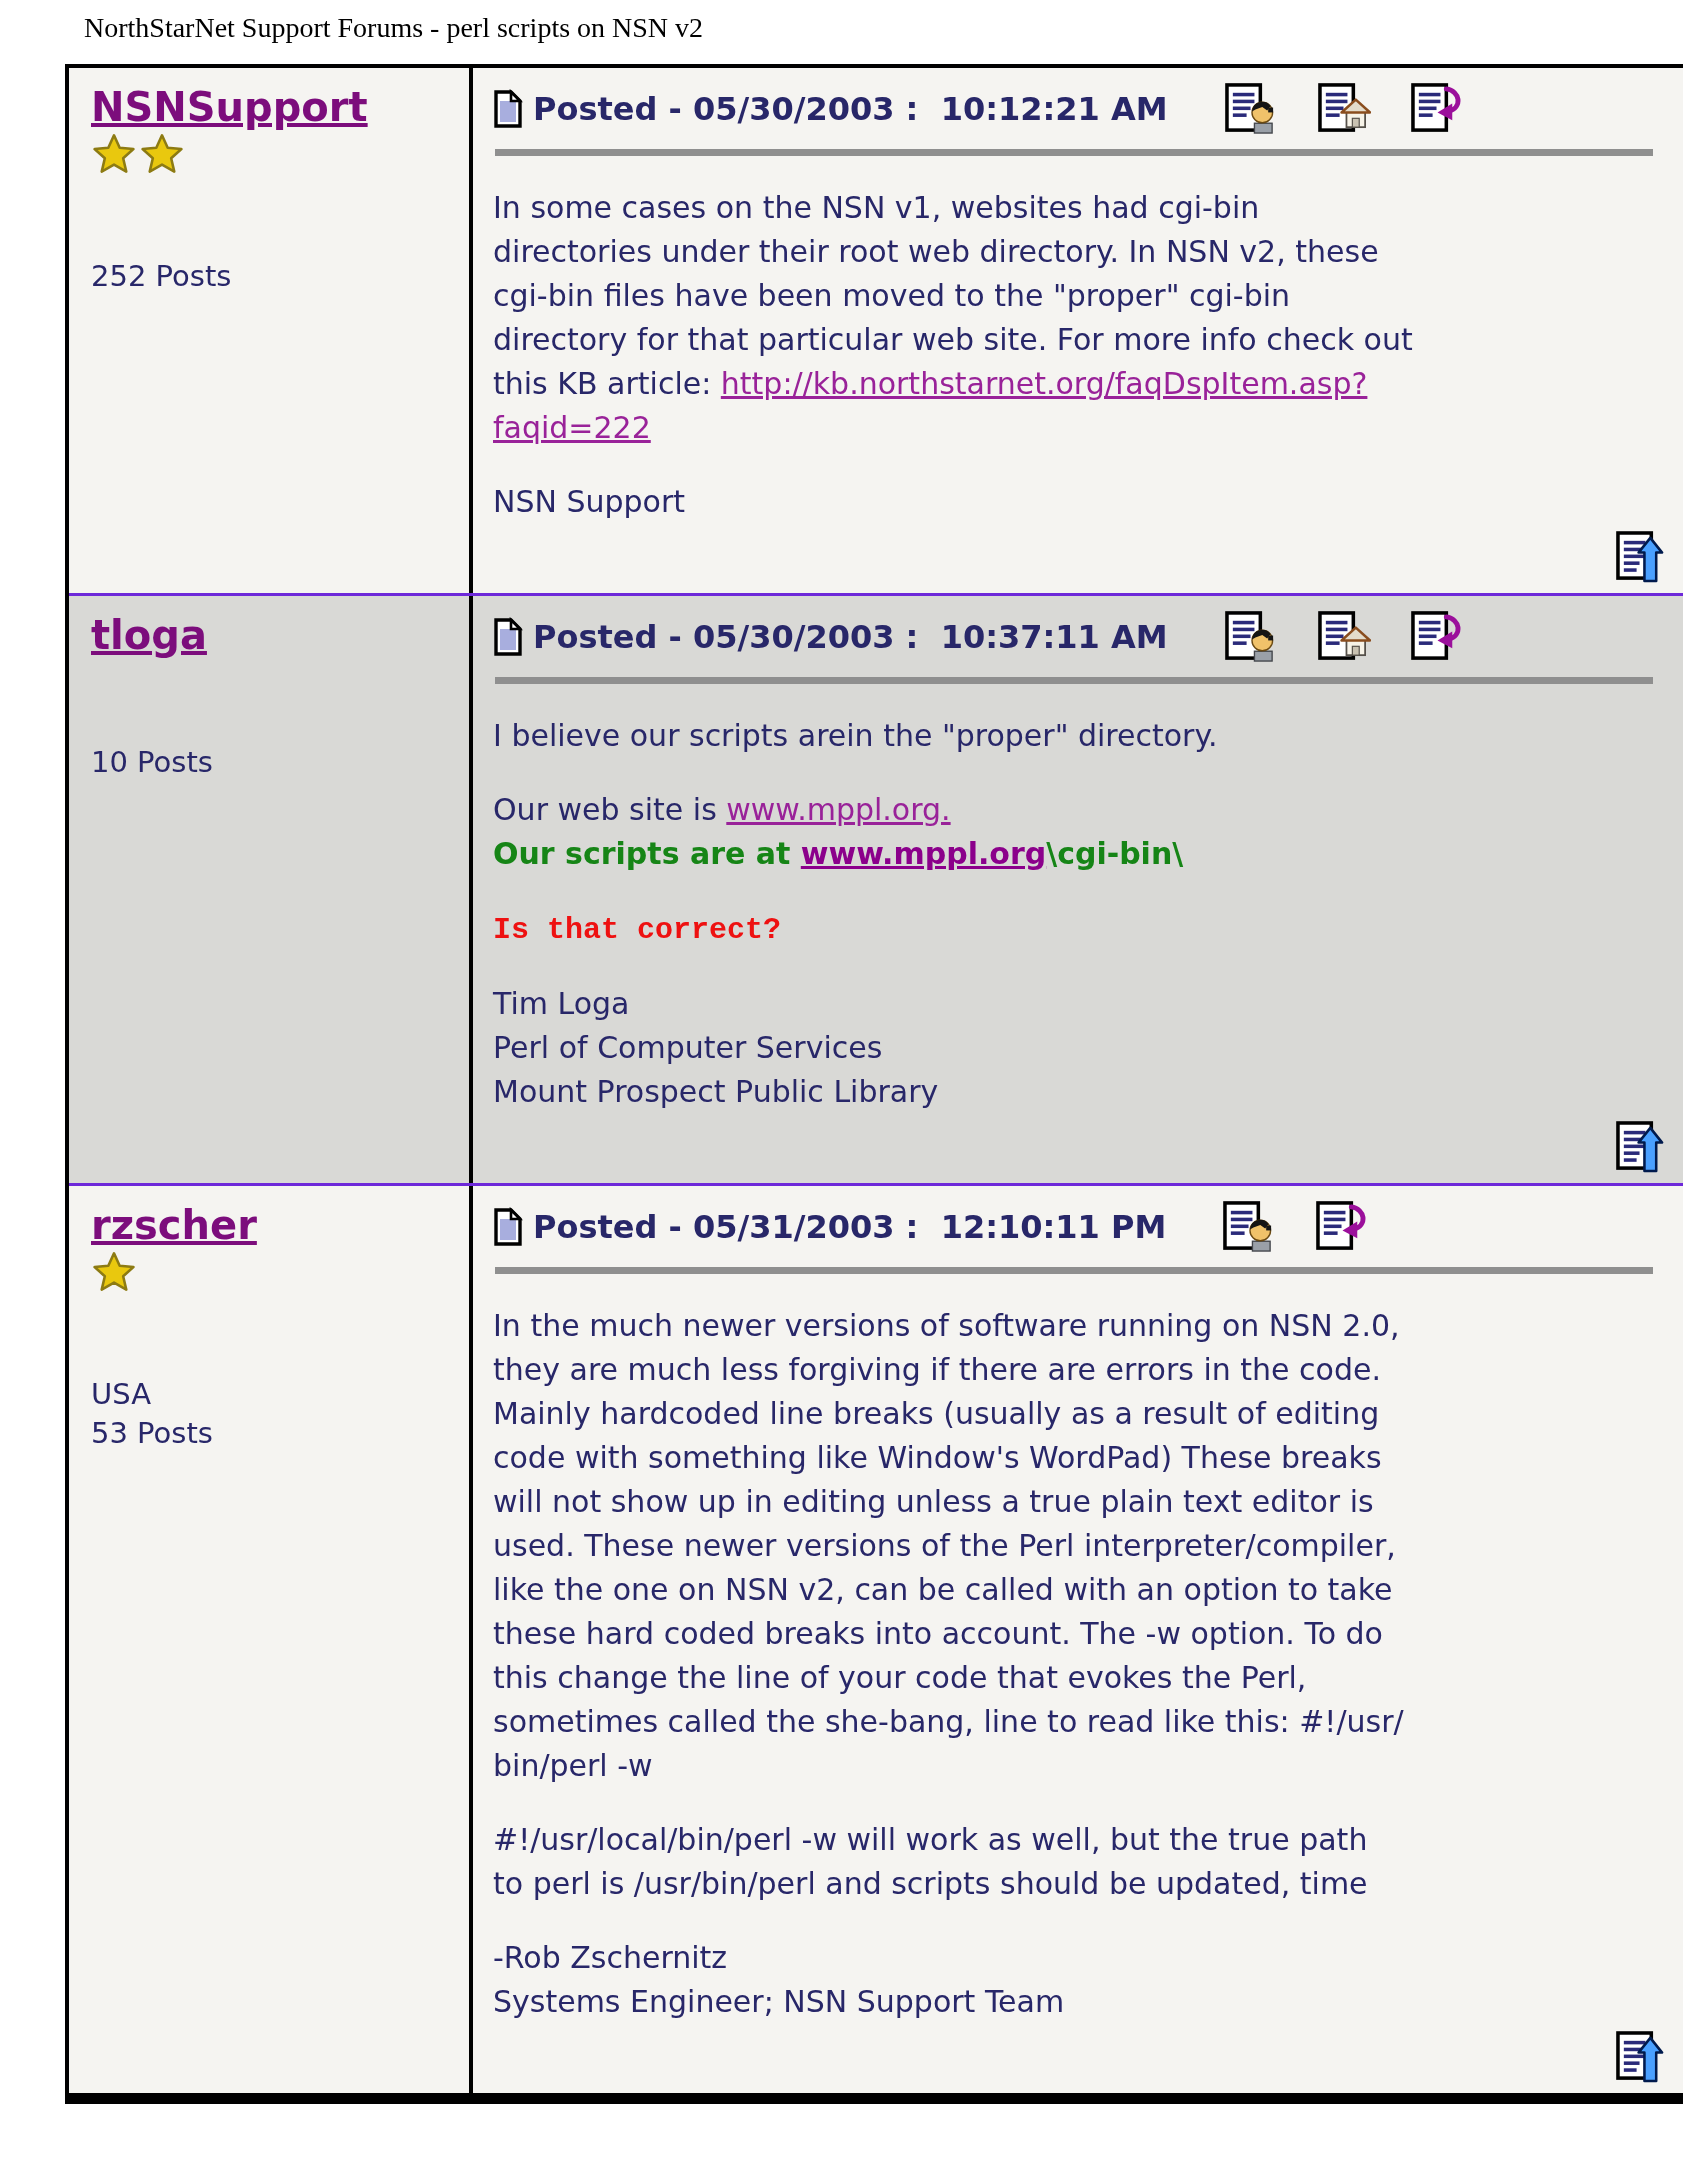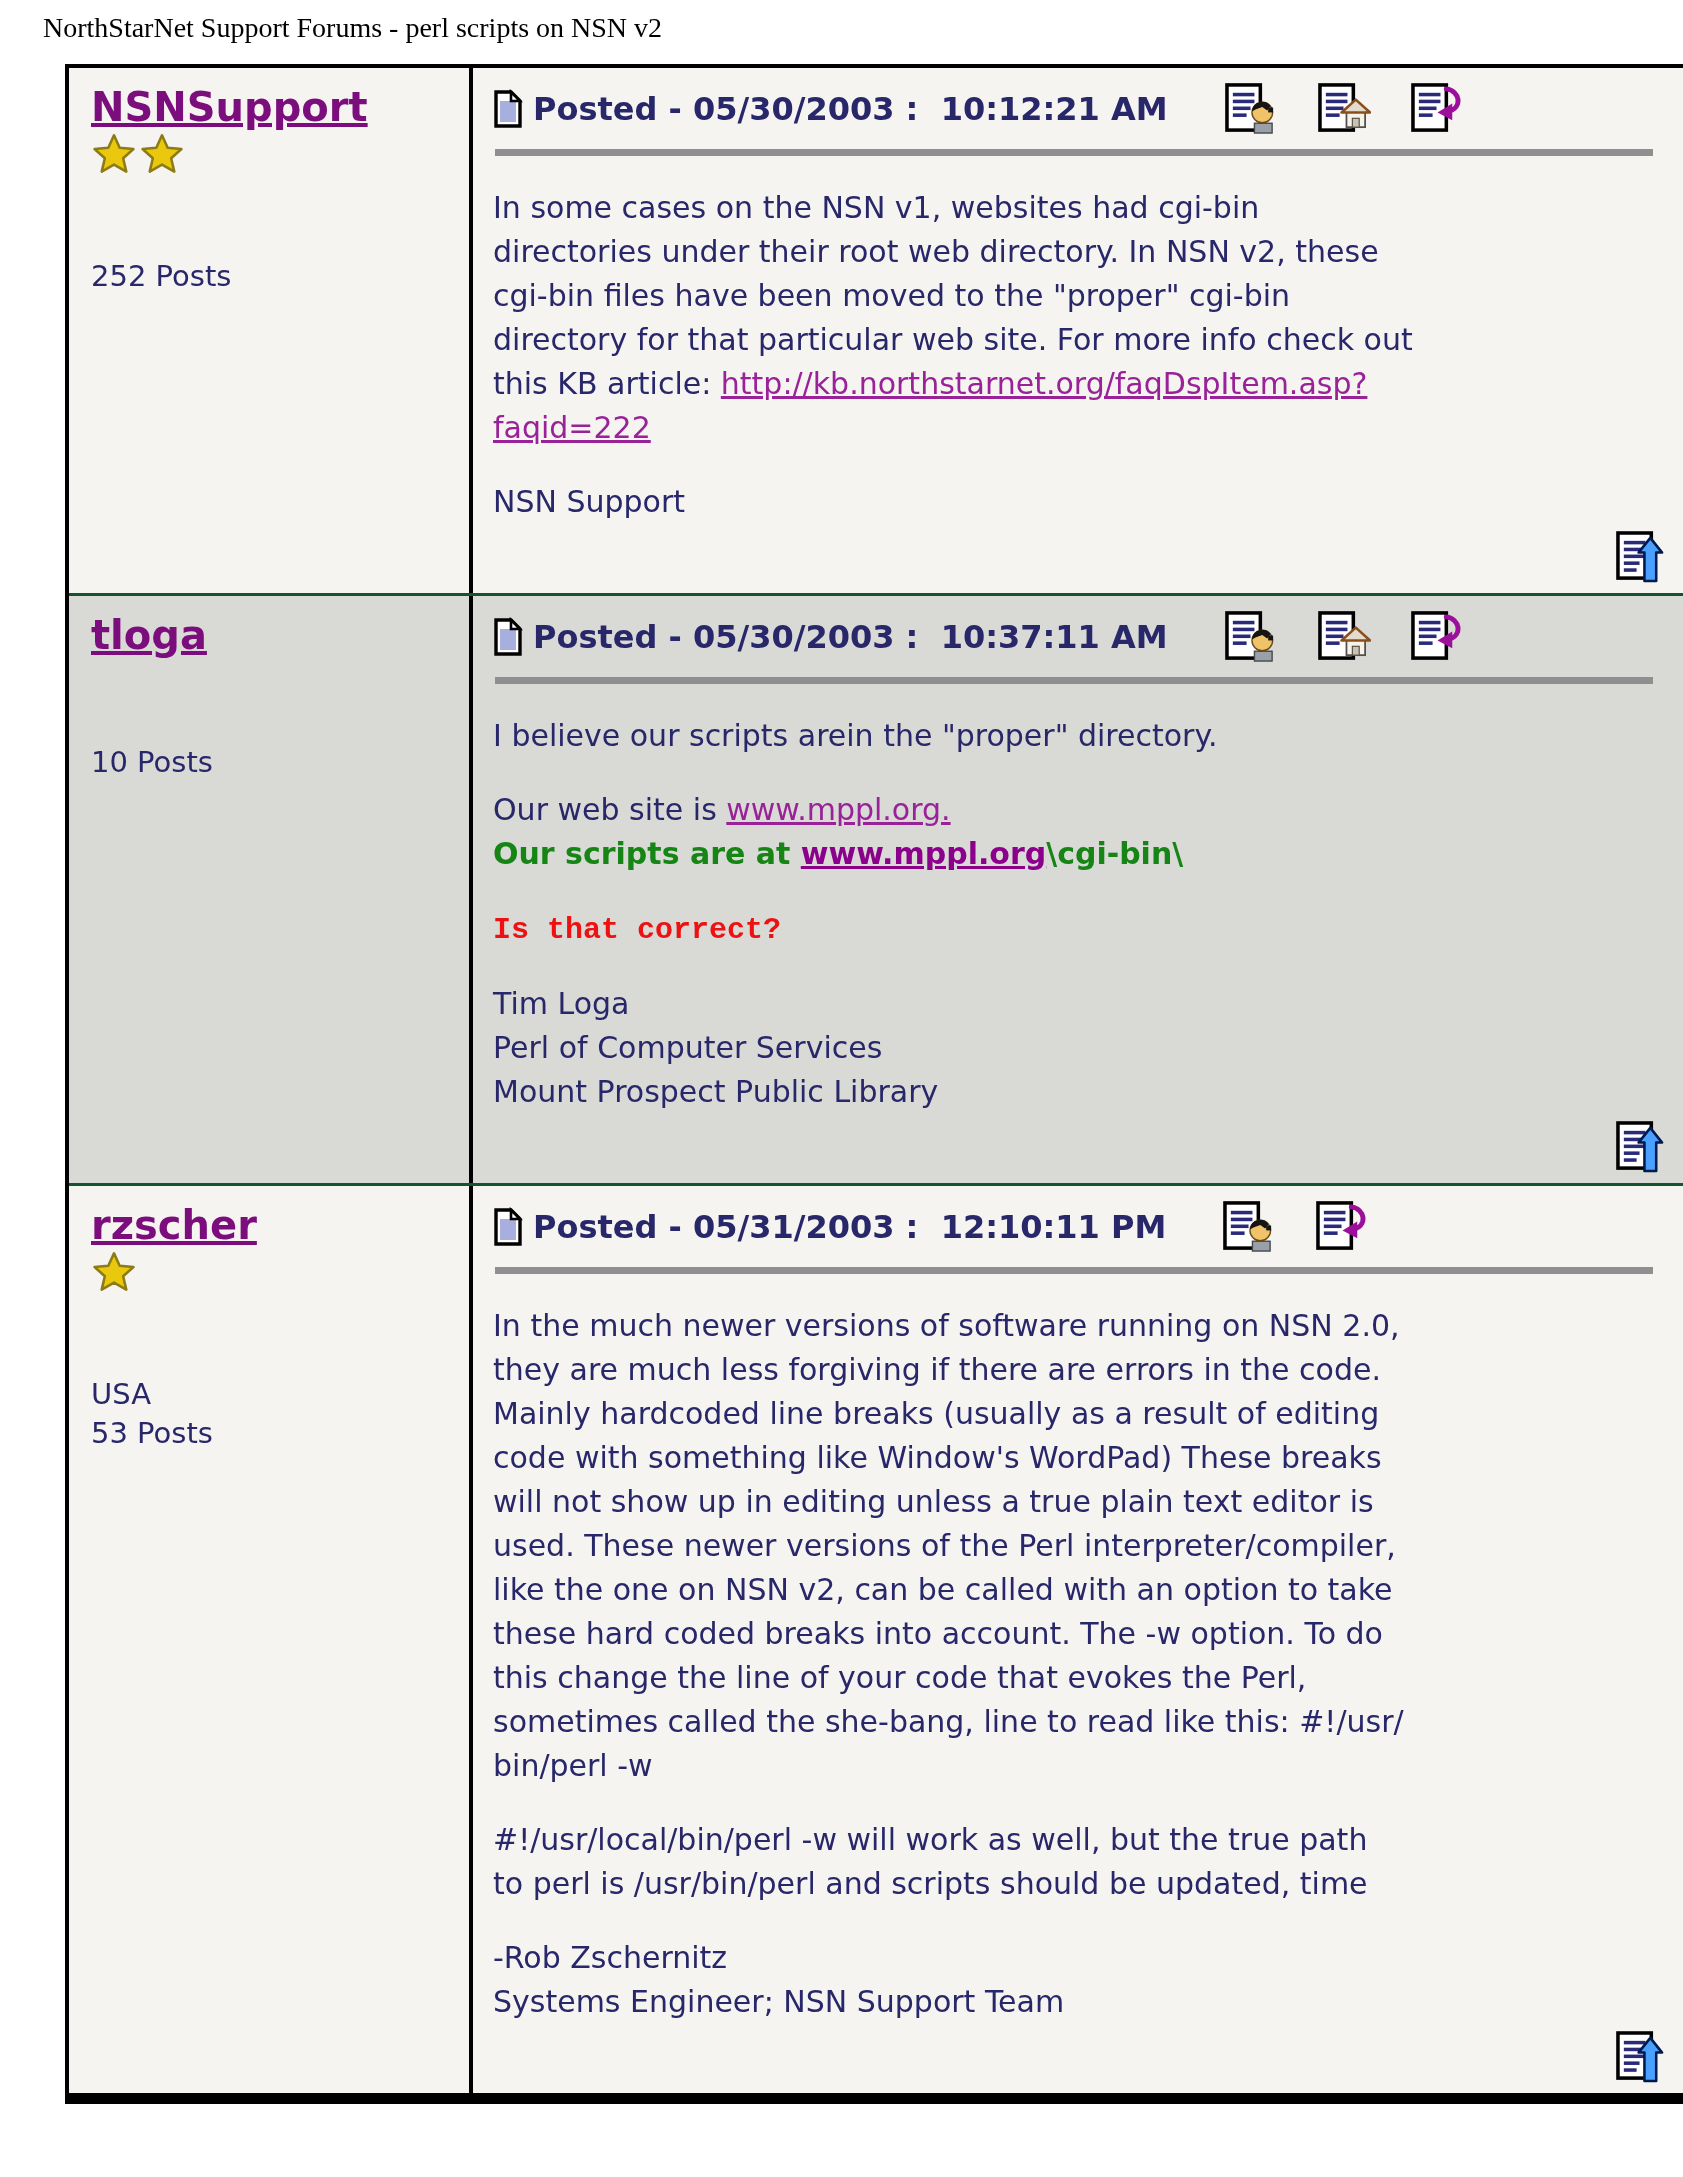--- a/index.html
+++ b/index.html
@@ -6,32 +6,32 @@
   body{
     width:1683px;height:2177px;
     background:#ffffff;
     font-family:"DejaVu Sans","Liberation Sans",sans-serif;
     position:relative;
     overflow:hidden;
   }
   .print-header{
     font-family:"Liberation Serif","DejaVu Serif",serif;
     font-size:28px;color:#000;
-    margin:12px 0 0 43px;
+    margin:12px 0 0 84px;
   }
   .forum-table{
     margin:20px 8px 0 65px;
     width:1622px;
     border:4px solid #000;
     border-bottom:11px solid #000;
     box-sizing:border-box;
     background:#a21caf;
   }
   .post-row{display:flex;}
-  .post-row + .post-row{border-top:3px solid #14532d;}
+  .post-row + .post-row{border-top:3px solid #6d28d9;}
   .post-row.light{background:#f5f4f1;}
   .post-row.dark{background:#d9d9d6;}
   .user-cell{
     width:404px;min-width:404px;box-sizing:border-box;
     border-right:4px solid #000;
     padding:16px 14px 14px 22px;
   }
   .author-link{
     color:#7c0d7c;font-weight:bold;font-size:40px;
     text-decoration:underline;cursor:pointer;

